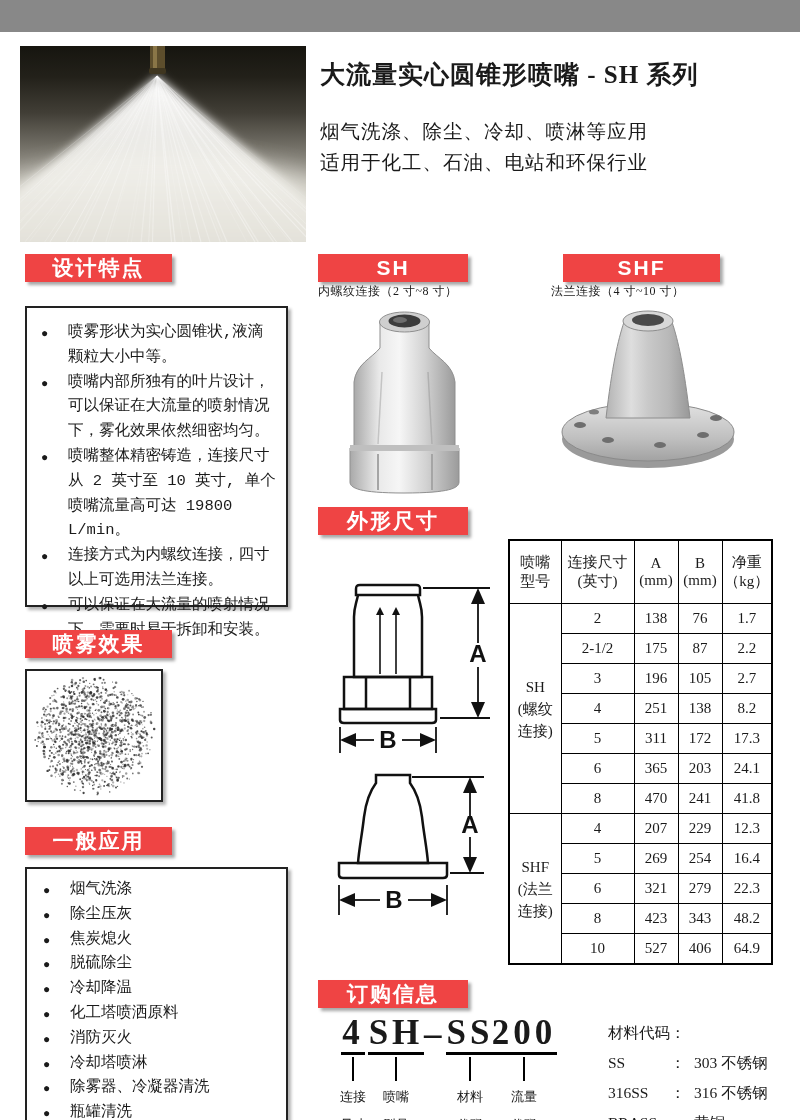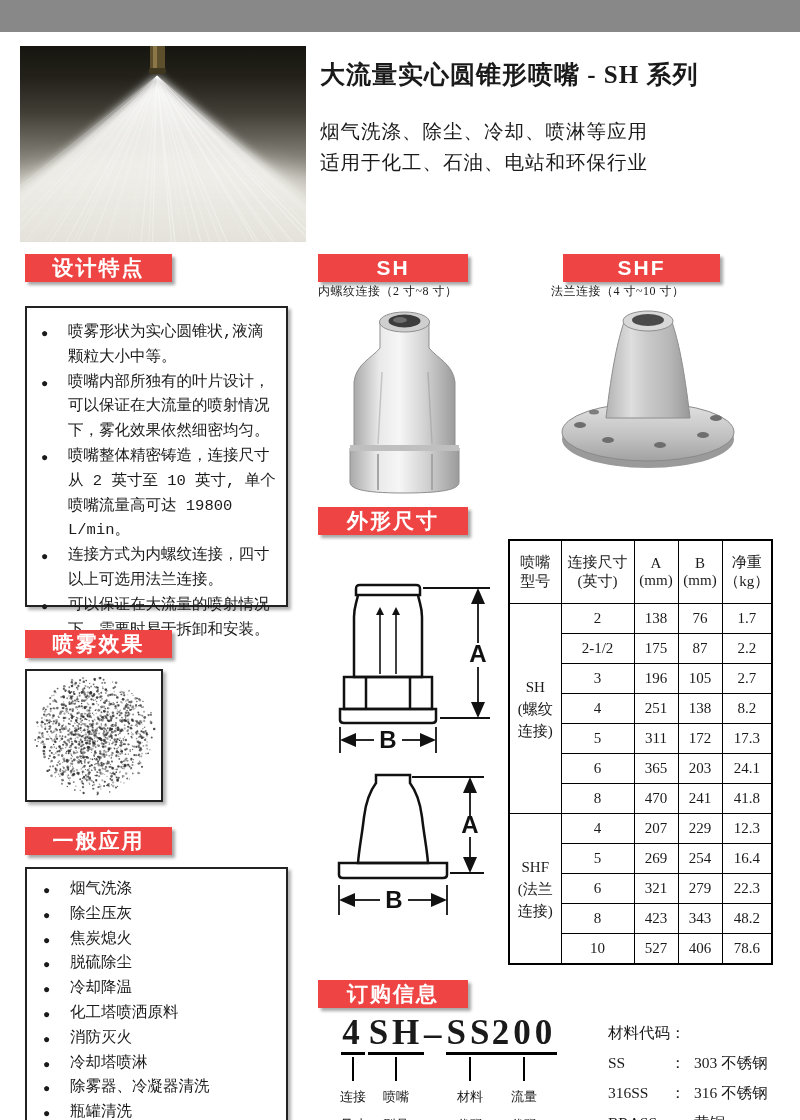--- a/index.html
+++ b/index.html
@@ -1797,21 +1797,21 @@
         <tr>
           <td>8</td>
           <td>423</td>
           <td>343</td>
           <td>48.2</td>
         </tr>
         <tr>
           <td>10</td>
           <td>527</td>
           <td>406</td>
-          <td>78.6</td>
+          <td>64.9</td>
         </tr>
       </tbody>
   </table>
 
   <div class="bar" style="left:318px;top:948px;width:150px;">
     <span>订购信息</span>
   </div>
 
   <div class="ocol" style="left:330px;top:982px;width:46px;">
     <span class="ocode">4</span>

